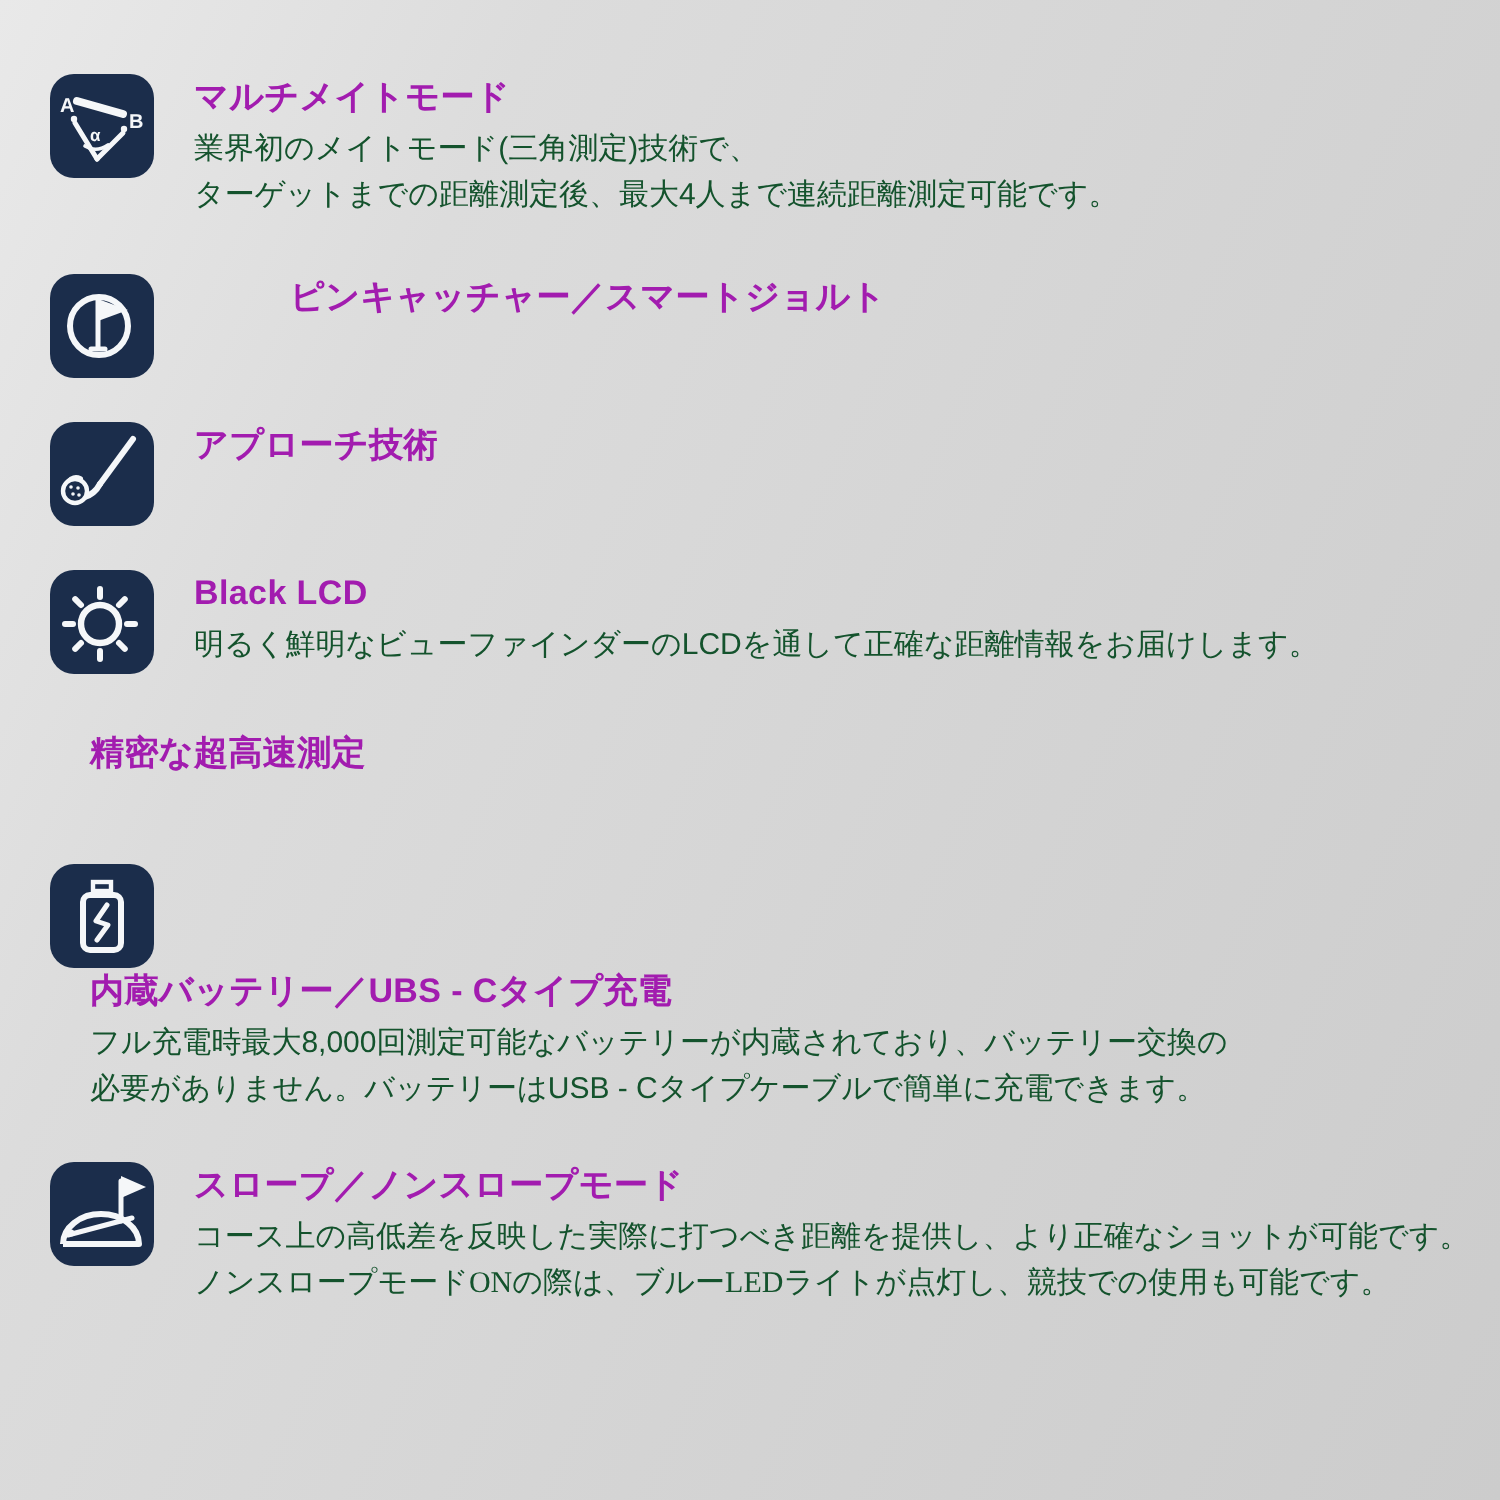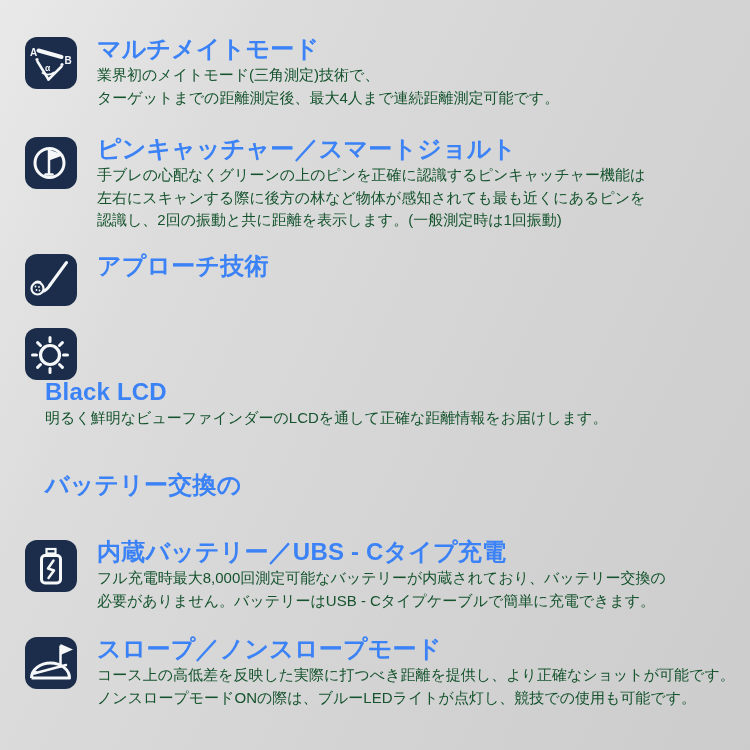--- a/index.html
+++ b/index.html
@@ -11,31 +11,31 @@
   }
   .page {
     width:750px; height:750px;
     padding: 37px 13px 0 25px;
   }
   .feature {
     display:flex;
     align-items:flex-start;
   }
   .feature:nth-child(1){ margin-bottom:28px; }
-  .feature:nth-child(2){ margin-bottom:22px; }
+  .feature:nth-child(2){ margin-bottom:22px;gap:48px; }
   .feature:nth-child(3){ margin-bottom:22px; }
-  .feature:nth-child(4){ margin-bottom:44px;flex-direction:column; }
+  .feature:nth-child(4){ margin-bottom:28px; }
   .feature:nth-child(5){ margin-bottom:40px; }
-  .feature:nth-child(6){ margin-bottom:25px; }
-  .feature:nth-child(7){ margin-bottom:0; }
+  .feature:nth-child(6){ margin-bottom:25px;flex-direction:column; }
+  .feature:nth-child(7){ margin-bottom:0;font-family:Liberation Serif, serif; }
   .icon-box { flex:0 0 52px; width:52px; height:52px; }
   .icon-box svg { display:block; width:52px; height:52px; }
   .feature-text { margin-left:20px; flex:1; min-width:0; }
   .feature-title {
-    font-size:24px; font-weight:700; color:#3b82f6;
+    font-size:17px; font-weight:700; color:#a21caf;
     line-height:24px; margin-bottom:3px;
     letter-spacing:0.2px;
   }
   .feature-desc {
     font-size:15px; color:#14532d;
     line-height:22.5px;
     white-space:pre;
   }
   .ic-txt { font-family:"Liberation Sans","DejaVu Sans",sans-serif; }
 </style>
@@ -71,23 +71,20 @@
       <svg viewBox="0 0 52 52">
         <rect width="52" height="52" rx="12" fill="#1b2d4b"></rect>
         <circle cx="24.5" cy="26" r="14.5" stroke="#f5f7f9" stroke-width="3" fill="none"></circle>
         <line x1="24" y1="13" x2="24" y2="37.5" stroke="#f5f7f9" stroke-width="2.5"></line>
         <polygon points="24,12.5 39,18 24,23.5" fill="#f5f7f9"></polygon>
         <line x1="20.5" y1="37.5" x2="27.5" y2="37.5" stroke="#f5f7f9" stroke-width="2.5" stroke-linecap="round"></line>
       </svg>
     </div>
     <div class="feature-text">
       <div class="feature-title">ピンキャッチャー／スマートジョルト</div>
-      <div class="feature-desc">手ブレの心配なくグリーンの上のピンを正確に認識するピンキャッチャー機能は
-左右にスキャンする際に後方の林など物体が感知されても最も近くにあるピンを
-認識し、2回の振動と共に距離を表示します。(一般測定時は1回振動)</div>
     </div>
   </div>
 
   <div class="feature">
     <div class="icon-box">
       <svg viewBox="0 0 52 52">
         <rect width="52" height="52" rx="12" fill="#1b2d4b"></rect>
         <line x1="41.5" y1="8.5" x2="25" y2="31" stroke="#f5f7f9" stroke-width="3" stroke-linecap="round"></line>
         <path d="M25,31 C21.5,37.5 13,40.5 9.5,35.5 C7,31.5 10.5,26.5 15,28.5" stroke="#f5f7f9" stroke-width="3" fill="none" stroke-linecap="round"></path>
         <circle cx="12.5" cy="34.5" r="6" stroke="#f5f7f9" stroke-width="2.2" fill="#1b2d4b"></circle>
@@ -118,21 +115,21 @@
       </svg>
     </div>
     <div class="feature-text">
       <div class="feature-title">Black LCD</div>
       <div class="feature-desc">明るく鮮明なビューファインダーのLCDを通して正確な距離情報をお届けします。</div>
     </div>
   </div>
 
   <div class="feature">
     <div class="feature-text">
-      <div class="feature-title">バッテリー交換の</div>
+      <div class="feature-title">精密な超高速測定</div>
     </div>
   </div>
 
   <div class="feature">
     <div class="icon-box">
       <svg viewBox="0 0 52 52">
         <rect width="52" height="52" rx="12" fill="#1b2d4b"></rect>
         <rect x="21.5" y="9" width="9" height="4.5" stroke="#f5f7f9" stroke-width="2.2" fill="none"></rect>
         <rect x="16.5" y="15.5" width="19" height="27.5" rx="3.5" stroke="#f5f7f9" stroke-width="3" fill="none"></rect>
         <polyline points="28.5,20.5 23,28.5 29,30.5 23.5,38" stroke="#f5f7f9" stroke-width="2.5" fill="none" stroke-linecap="round" stroke-linejoin="round"></polyline>

